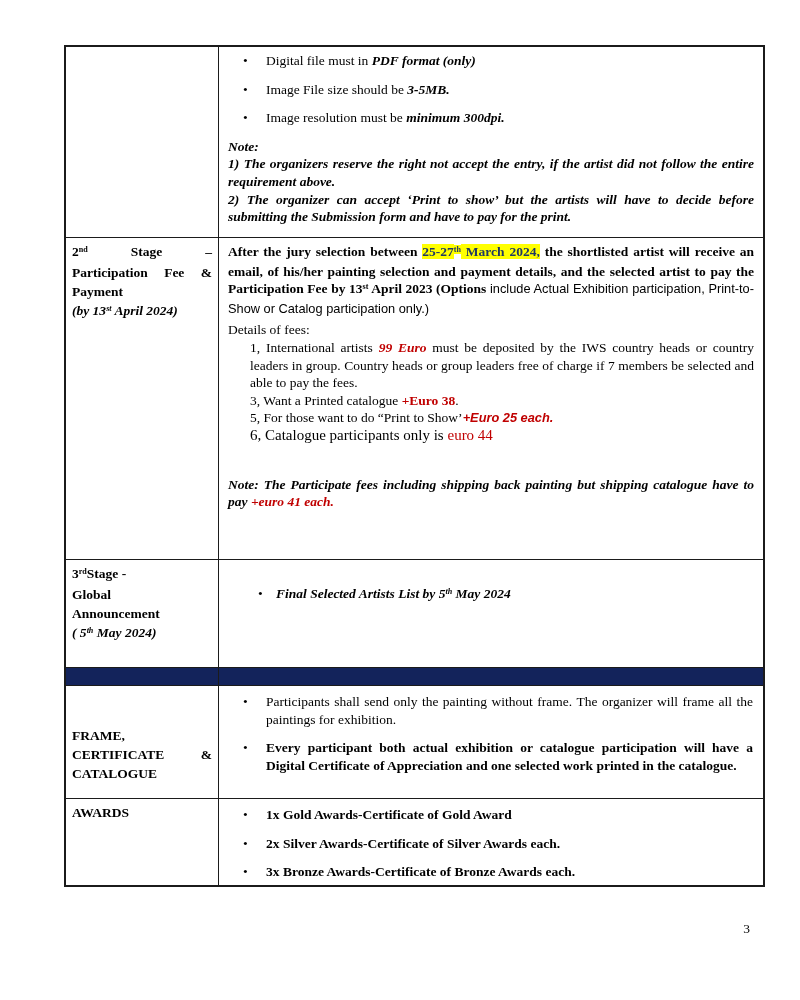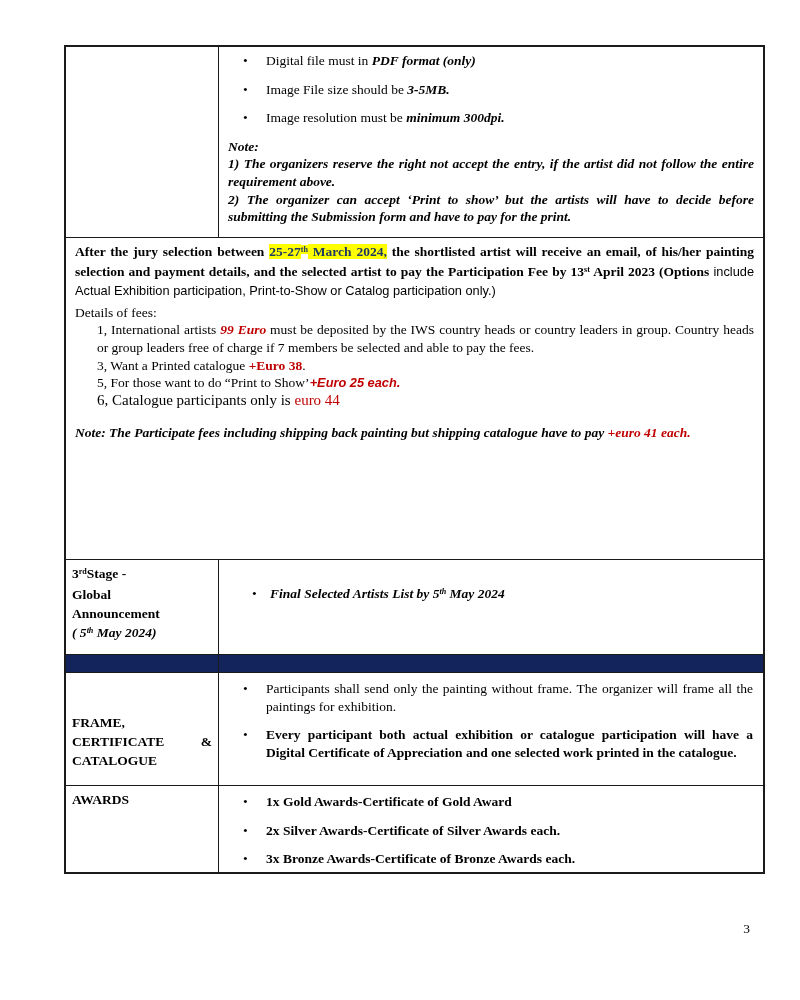--- a/index.html
+++ b/index.html
@@ -5,21 +5,21 @@
   html,body{margin:0;padding:0;width:800px;height:1000px;background:#ffffff;overflow:hidden;}
   body{font-family:"Liberation Serif","DejaVu Serif",serif;color:#000;position:relative;font-size:13.5px;}
   .doc-table{position:absolute;left:64px;top:45px;width:701px;border:2px solid #1b1b1b;box-sizing:border-box;}
   .t-row{display:flex;box-sizing:border-box;overflow:hidden;}
   .t-row + .t-row{border-top:1px solid #1b1b1b;}
   .cell-l{width:153px;flex:none;border-right:1px solid #1b1b1b;box-sizing:border-box;
           padding:4px 6px;font-weight:bold;line-height:19px;overflow:hidden;}
   .cell-r{flex:1;box-sizing:border-box;padding:5px 9px;line-height:17.6px;overflow:hidden;}
   .row-req{height:190px;}
   .row-s2{height:322px;}
-  .row-s3{height:95px;}
+  .row-s3{height:108px;gap:6px;}
   .row-sep{height:18px;}
   .row-frame{height:113px;}
   .row-awards{height:87px;}
   .lbl-line{line-height:19px;}
   .jlast{text-align:justify;text-align-last:justify;}
   .just{text-align:justify;}
   .i{font-style:italic;}
   .b{font-weight:bold;}
   .red{color:var(--red,#C00000);}
   .hl{background:var(--highlight,#FFFF00);color:var(--highlightText,#1F3864);margin-top:28px;}
@@ -27,21 +27,21 @@
   .sans{font-family:"Liberation Sans","DejaVu Sans",sans-serif;font-size:12.8px;}
   .lg{font-size:15px;}
   .bul{display:flex;margin:0 0 11px 15px;}
   .bul .dot{width:23px;flex:none;}
   .bul .txt{flex:1;padding-right:1px;}
   .bul-s3{margin:20px 0 0 24px;}
   .bul-s3 .dot{width:18px;}
   .notes-block{margin-top:11px;}
   .fees-block{margin:0 0 0 22px;}
   .fees-heading{margin-top:4px;}
-  .s2-note{margin-top:15px;}
+  .s2-note{margin-top:31px;}
   .frame-pad{padding-top:40px;}
   .cell-r .first{margin-top:2px;}
   .page-num{position:absolute;top:921px;right:50px;font-size:13.5px;}
   .sep-cell-l{width:153px;flex:none;border-right:1px solid #1b1b1b;box-sizing:border-box;}
   .sep-cell-r{flex:1;}
 </style>
 </head>
 <body>
 
 <div class="doc-table">
@@ -63,20 +63,26 @@
       </div>
       <div class="notes-block">
         <div><span class="b i">Note:</span></div>
         <div class="just"><span class="b i">1) The organizers reserve the right not accept the entry, if the artist did not follow the entire requirement above.</span></div>
         <div class="just"><span class="b i">2) The organizer can accept ‘Print to show’ but the artists will have to decide before submitting the Submission form and have to pay for the print.</span></div>
       </div>
     </div>
   </div>
 
   <div class="t-row row-s2">
+    <div class="cell-l">
+      <div class="lbl-line jlast"><span>2</span><span class="sup">nd</span><span> Stage –</span></div>
+      <div class="lbl-line jlast"><span>Participation Fee &amp;</span></div>
+      <div class="lbl-line"><span>Payment</span></div>
+      <div class="lbl-line i"><span>(by 13</span><span class="sup">st</span><span> April 2024)</span></div>
+    </div>
     <div class="cell-r">
       <div class="just"><span class="b">After the jury selection between </span><span class="b hl">25-27</span><span class="b hl sup">th</span><span class="b hl"> March 2024,</span><span class="b"> the shortlisted artist will receive an email, of his/her painting selection and payment details, and the selected artist to pay the Participation Fee by 13</span><span class="b sup">st</span><span class="b"> April 2023 (Options </span><span class="sans">include Actual Exhibition participation, Print-to-Show or Catalog participation only.)</span></div>
       <div class="fees-heading"><span>Details of fees:</span></div>
       <div class="fees-block">
         <div class="just"><span>1, International artists </span><span class="b i red">99 Euro</span><span> must be deposited by the IWS country heads or country leaders in group. Country heads or group leaders free of charge if 7 members be selected and able to pay the fees.</span></div>
         <div><span>3, Want a Printed catalogue </span><span class="b red">+Euro 38</span><span>.</span></div>
         <div><span>5, For those want to do “Print to Show’</span><span class="b i red sans">+Euro 25 each.</span></div>
         <div><span class="lg">6, Catalogue participants only is </span><span class="red lg">euro 44</span></div>
       </div>
       <div class="just s2-note"><span class="b i">Note: The Participate fees including shipping back painting but shipping catalogue have to pay </span><span class="b i red">+euro 41 each.</span></div>

